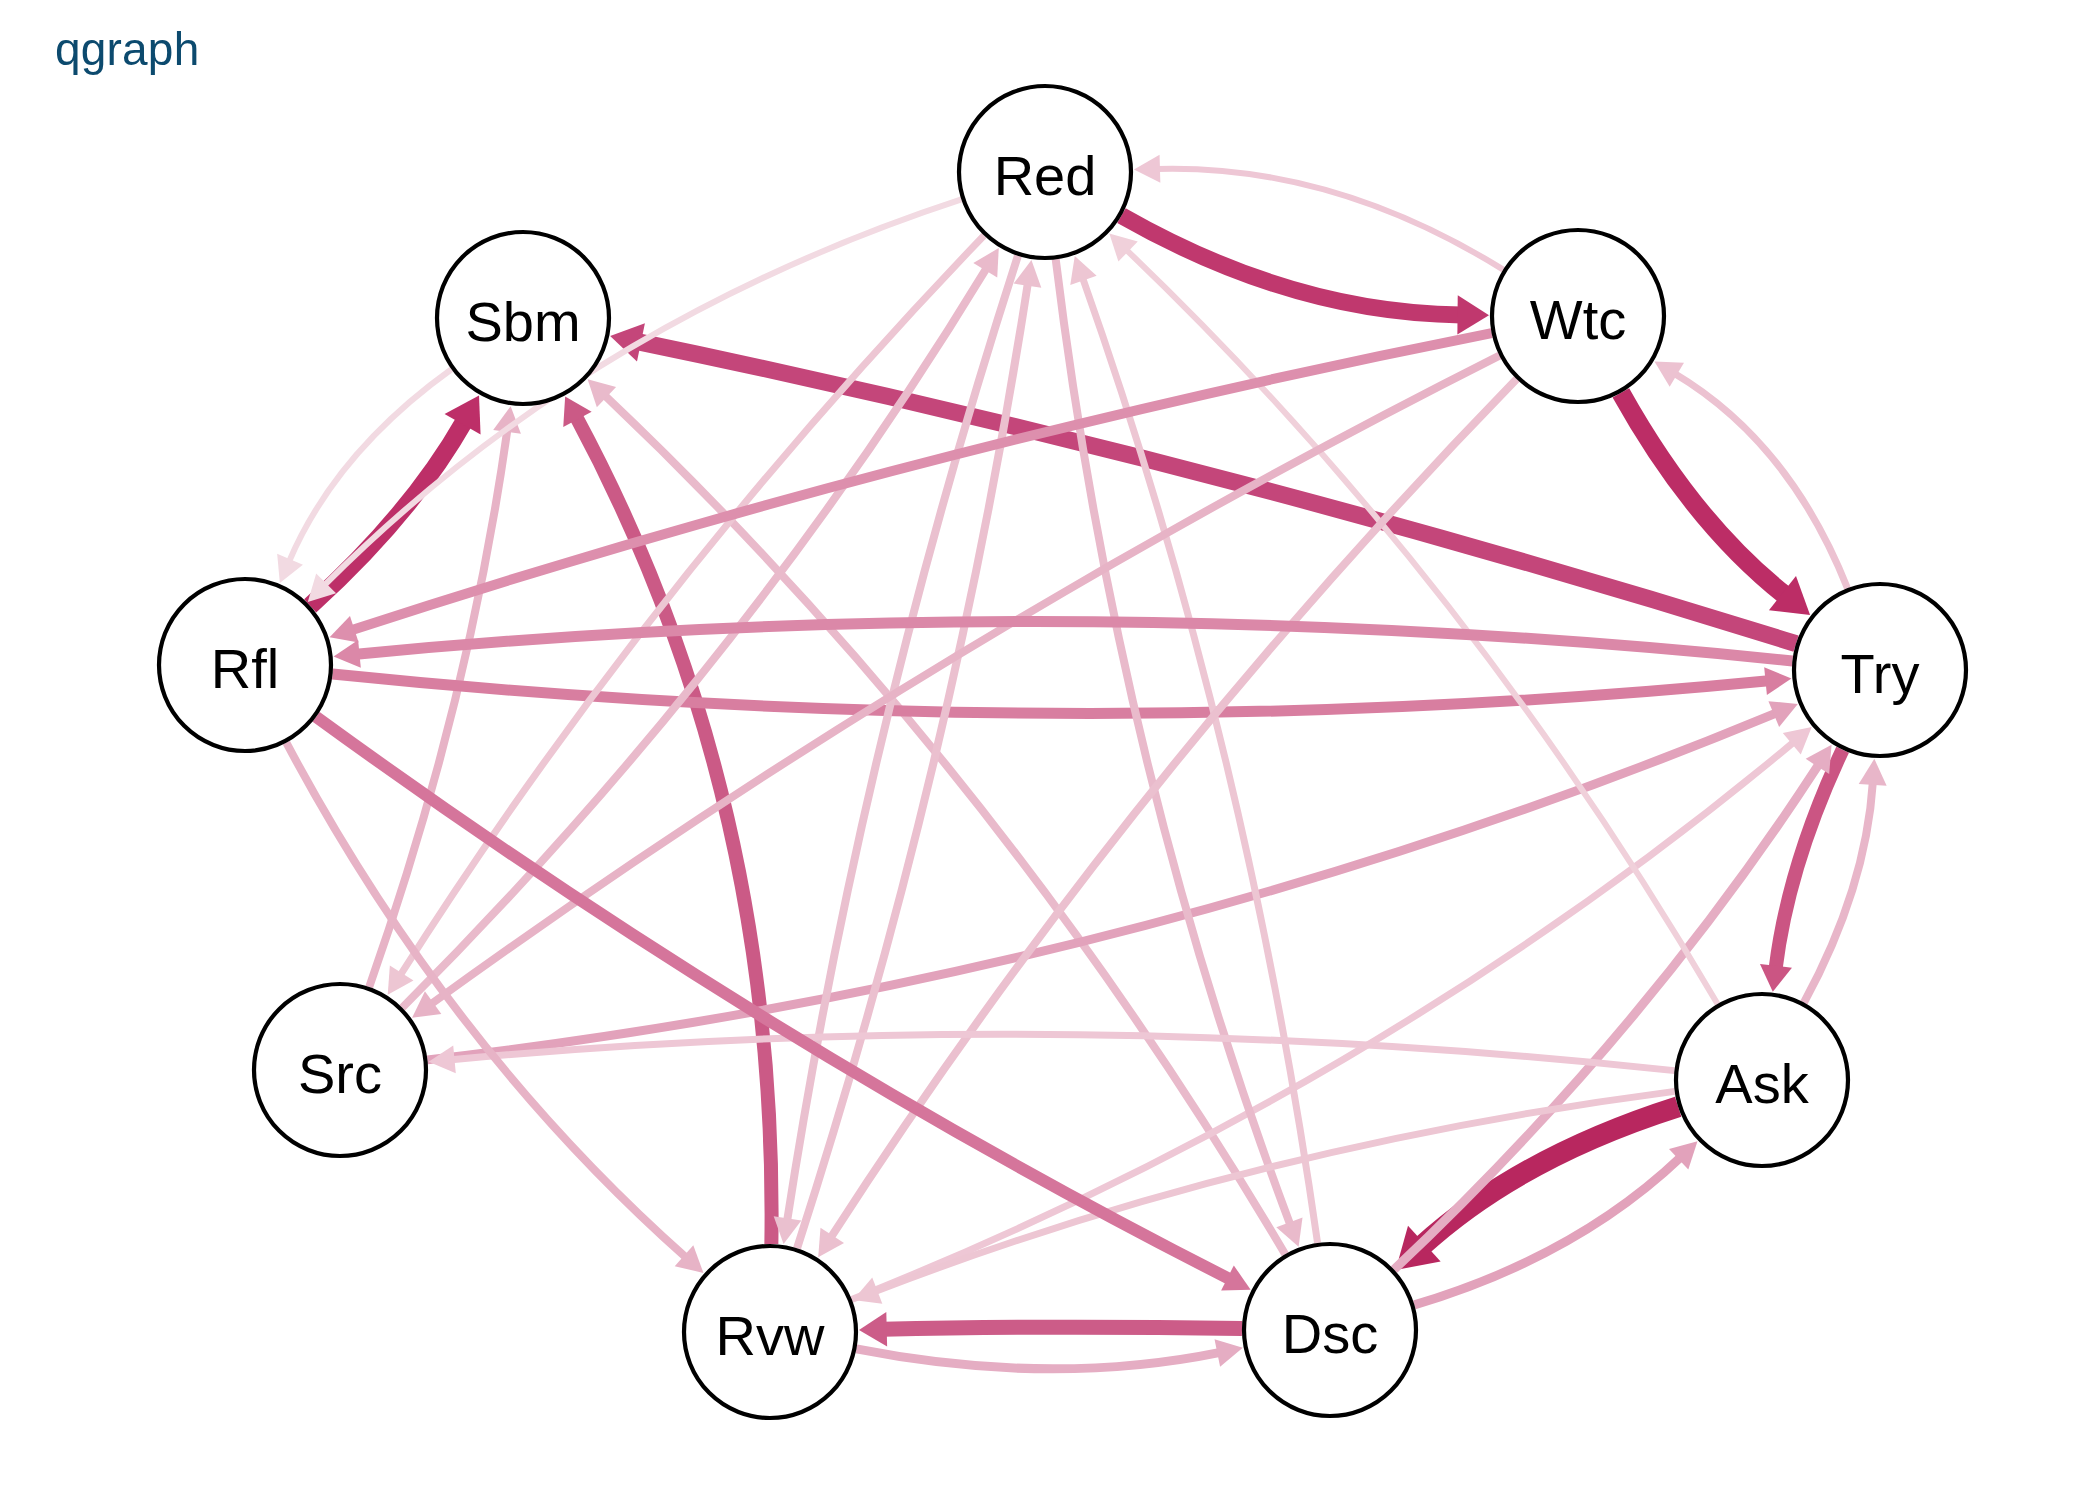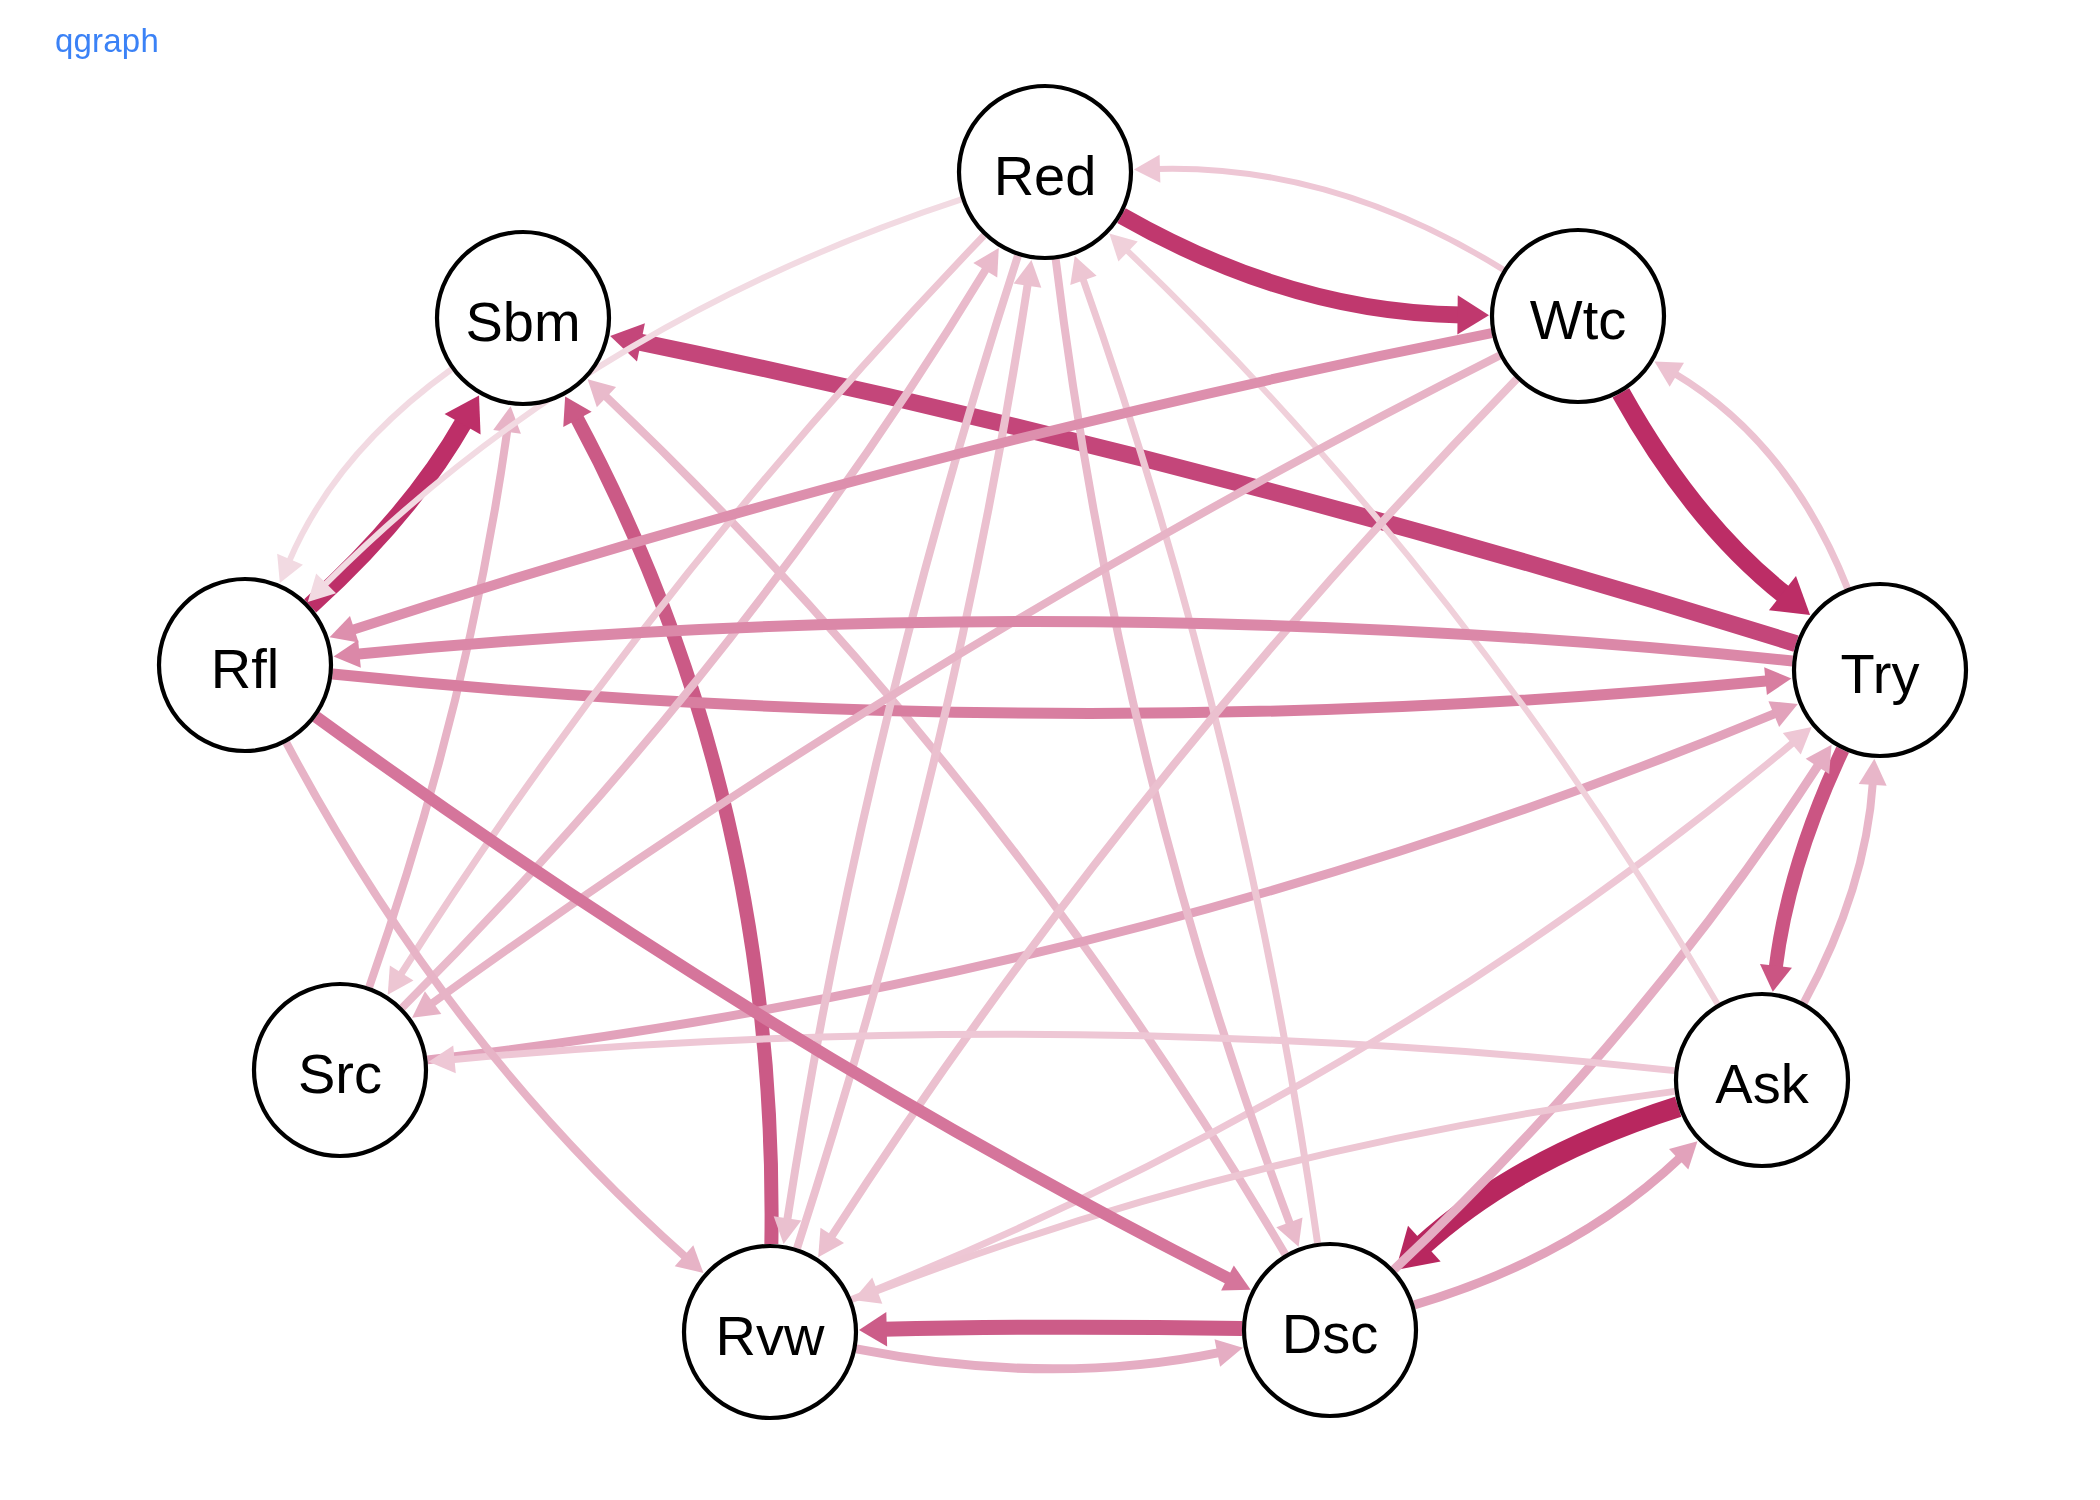--- a/index.html
+++ b/index.html
@@ -17,22 +17,22 @@
     position: relative;
     width: 2100px;
     height: 1500px;
     background: #ffffff;
   }
   #graph-title {
     position: absolute;
     left: 55px;
     top: 22px;
     font-family: "Liberation Sans", sans-serif;
-    font-size: 33px;
-    color: #3b82f6;
+    font-size: 46px;
+    color: #0c4a6e;
     letter-spacing: 0.2px;
     white-space: nowrap;
   }
   svg#qgraph-svg {
     position: absolute;
     left: 0;
     top: 0;
     width: 2100px;
     height: 1500px;
     display: block;

